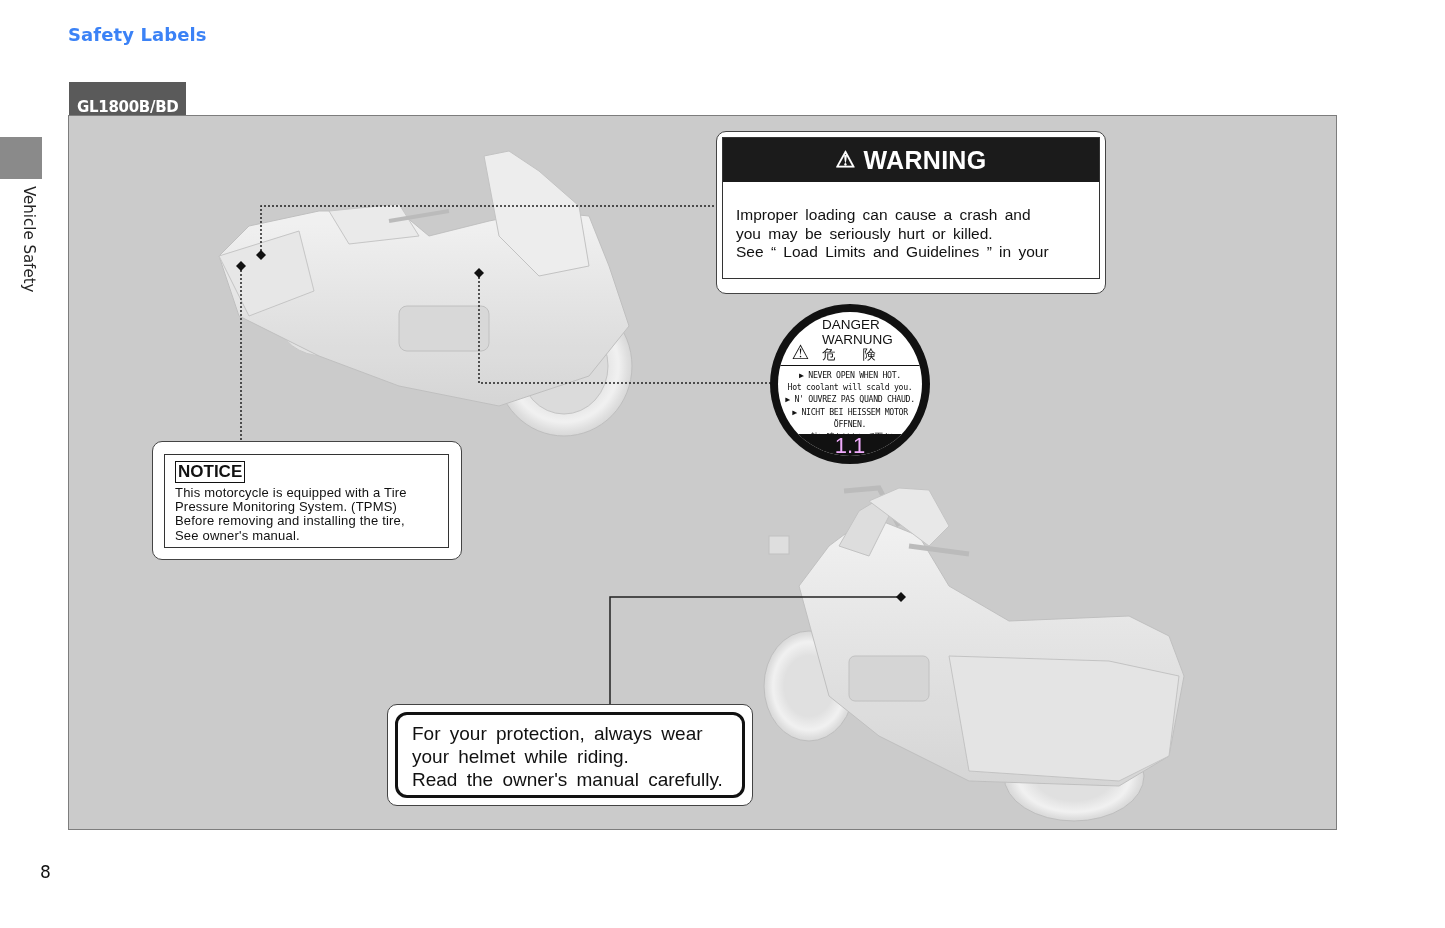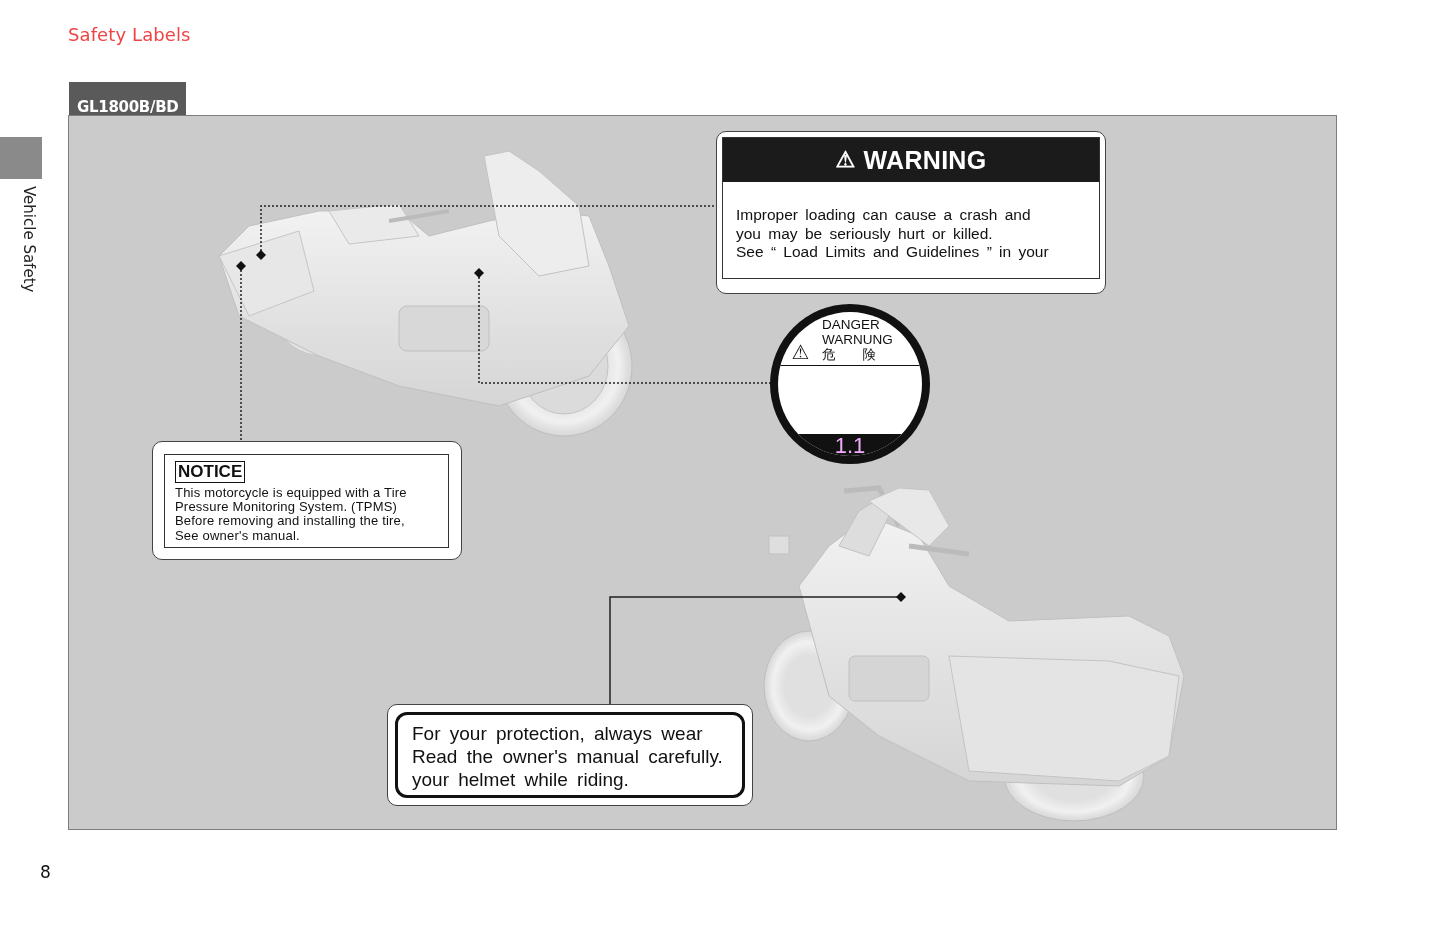--- a/index.html
+++ b/index.html
@@ -3,21 +3,21 @@
   <meta charset="utf-8">
   <style>
     html, body { margin: 0; padding: 0; }
     body {
       width: 1445px; height: 928px; background: #ffffff;
       position: relative; overflow: hidden;
       font-family: "DejaVu Sans", sans-serif;
     }
     .page-title {
       position: absolute; left: 68px; top: 24px;
-      font-size: 18px; font-weight: normal; color: #ef4444;
+      font-size: 18px; font-weight: bold; color: #3b82f6;
       letter-spacing: 0.1px;
     }
     .model-badge {
       position: absolute; left: 69px; top: 82px; height: 20px;
       padding: 15px 8px; background: #5a5a5a; color: #ffffff;
       font-size: 15px; line-height: 20px; font-weight: bold;
       letter-spacing: -0.3px;
     }
     .side-tab {
       position: absolute; left: 0; top: 137px; width: 42px; height: 42px;
@@ -189,40 +189,48 @@
     <div class="danger-face">
       <div class="danger-top">
         <div class="danger-sign">⚠</div>
         <div class="danger-words">
           <div>DANGER</div>
           <div>WARNUNG</div>
           <div>危　　険</div>
         </div>
       </div>
       <div class="danger-rule"></div>
+      <div class="danger-lines">
+        <div>▶ NEVER OPEN WHEN HOT.</div>
+        <div>Hot coolant will scald you.</div>
+        <div>▶ N' OUVREZ PAS QUAND CHAUD.</div>
+        <div>▶ NICHT BEI HEISSEM MOTOR ÖFFNEN.</div>
+        <div>▶ 熱い時あけないで下さい</div>
+        <div>▶ 高温时, 请勿打开</div>
+      </div>
       <div class="danger-foot">1.1</div>
     </div>
   </div>
 
   <div class="label-outer notice-outer">
     <div class="label-inner notice-inner">
       <div class="notice-title">NOTICE</div>
       <div class="notice-body">
         <div>This motorcycle is equipped with a Tire</div>
         <div>Pressure Monitoring System. (TPMS)</div>
         <div>Before removing and installing the tire,</div>
         <div>See owner's manual.</div>
       </div>
     </div>
   </div>
 
   <div class="label-outer helmet-outer">
     <div class="label-inner helmet-inner">
       <div class="helmet-body">
         <div>For your protection, always wear</div>
+        <div>your helmet while riding.</div>
         <div>Read the owner's manual carefully.</div>
-        <div>your helmet while riding.</div>
       </div>
     </div>
   </div>
 </div>
 
 <div class="page-number">8</div>
 
 </body></html>

